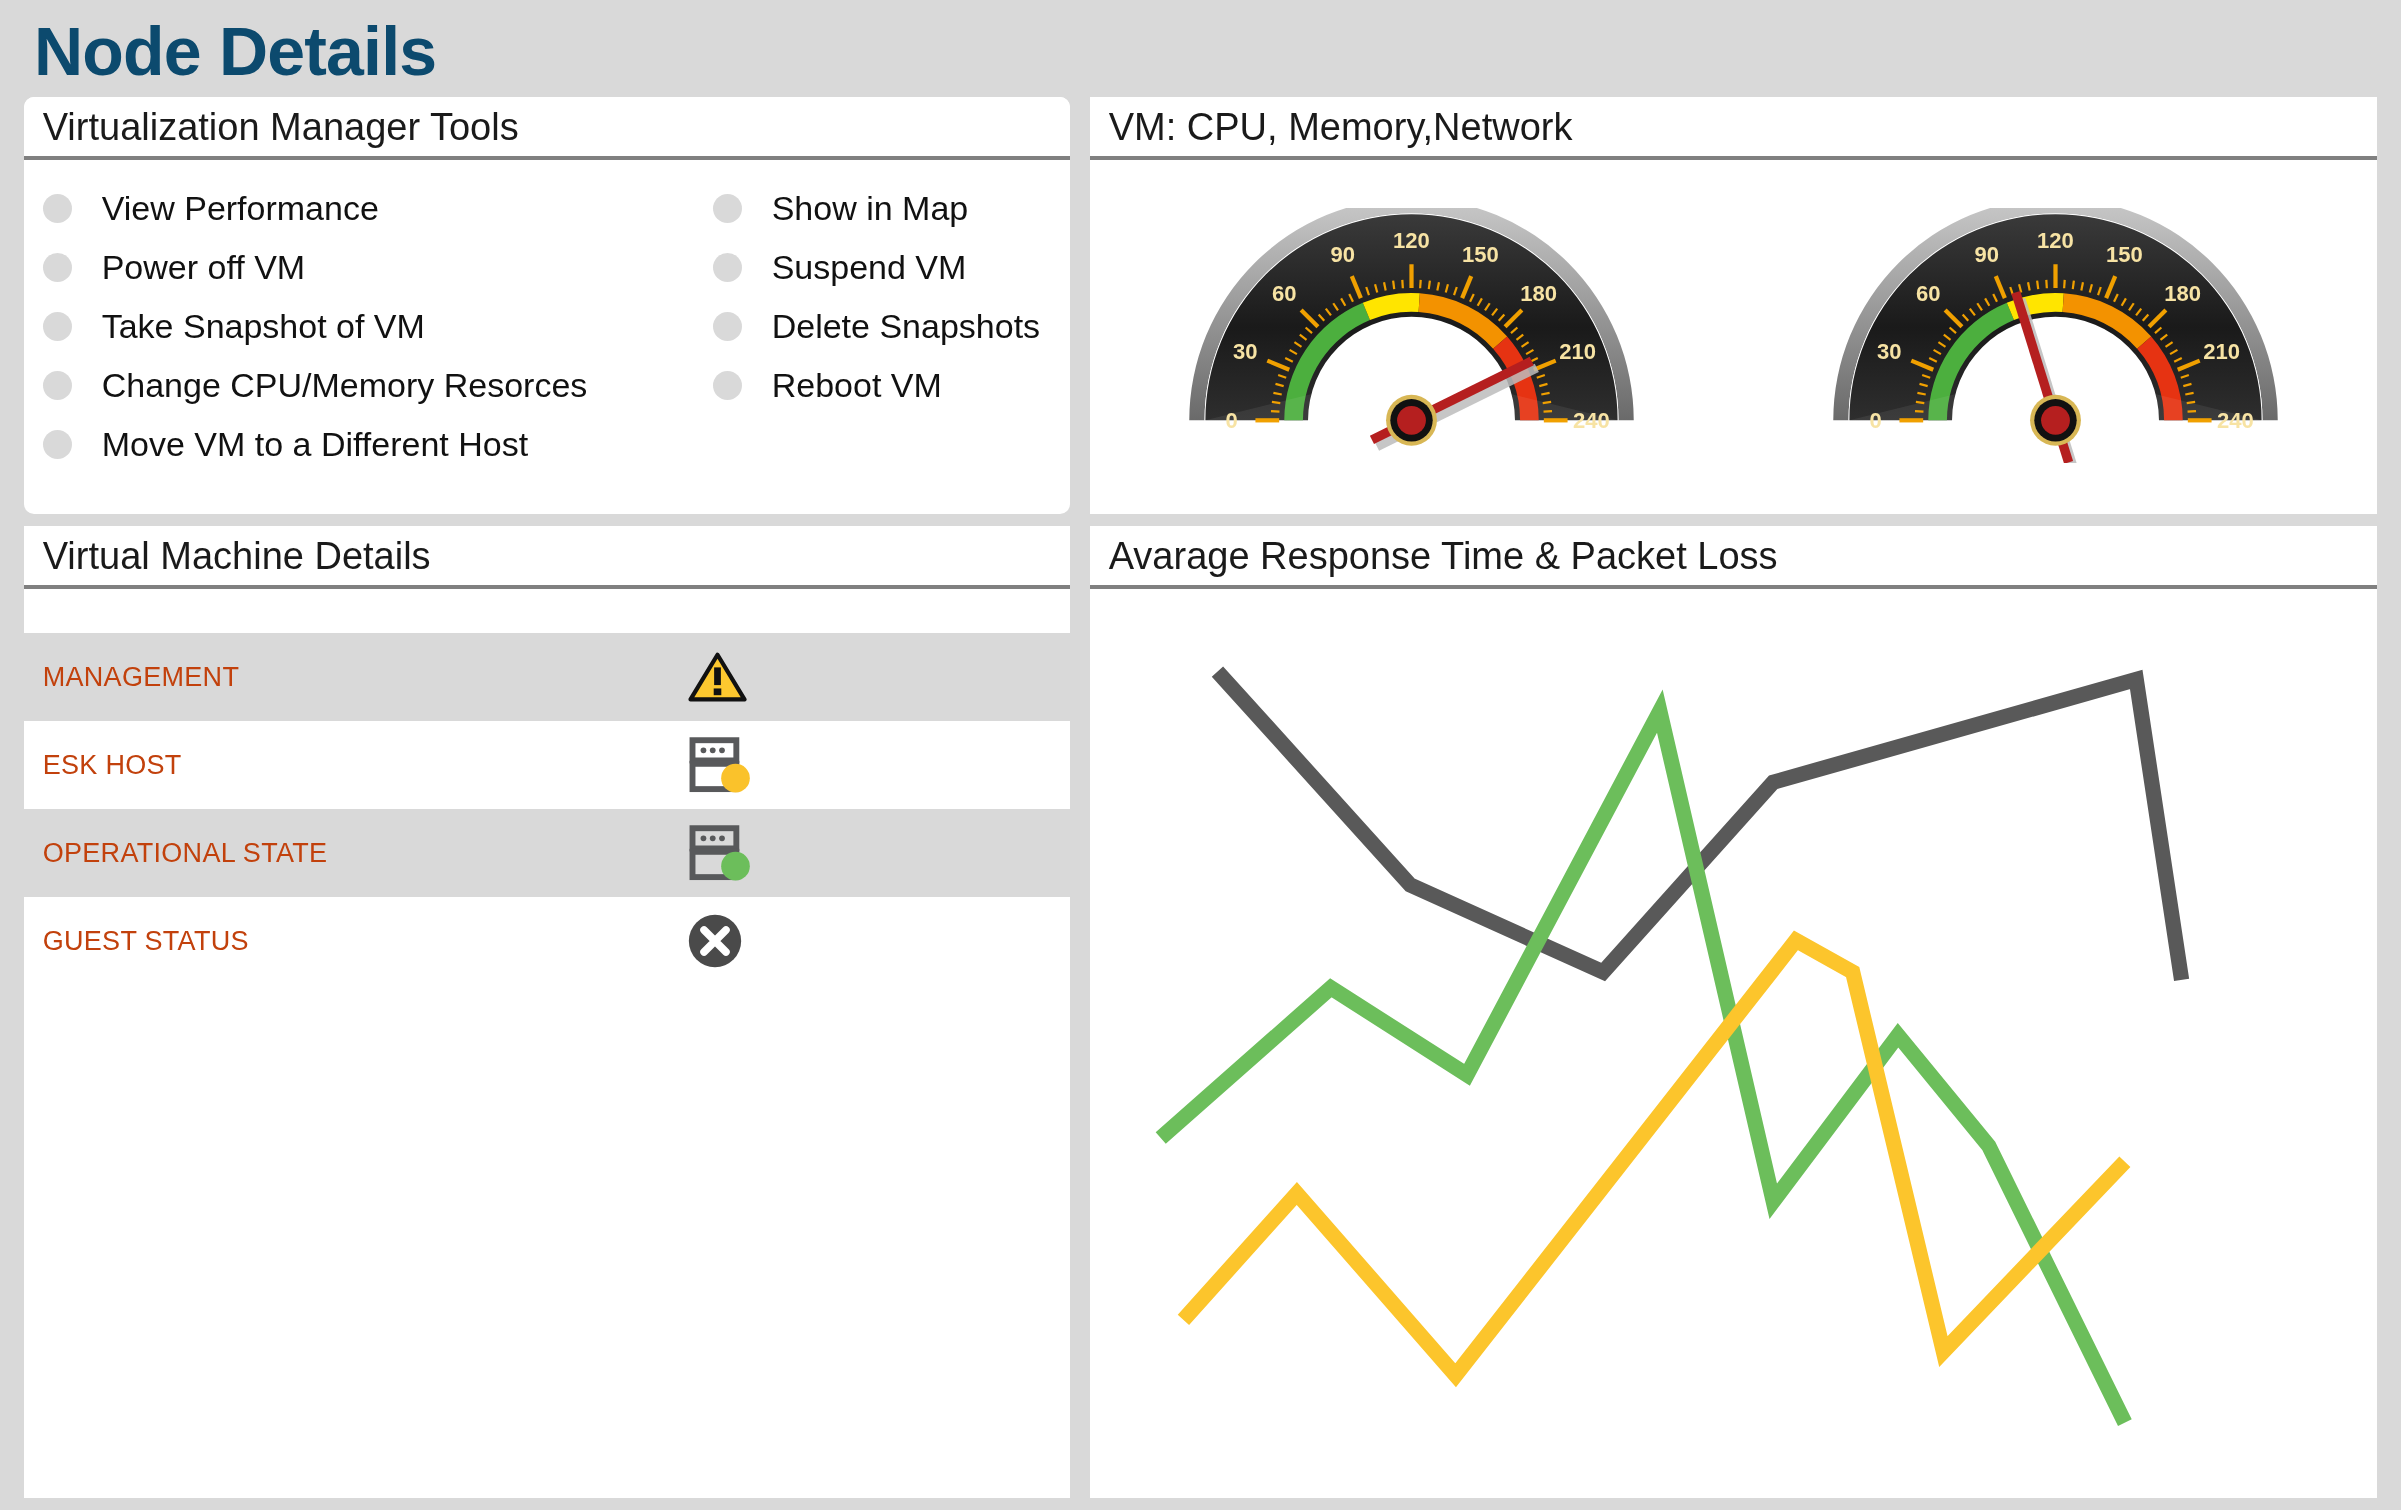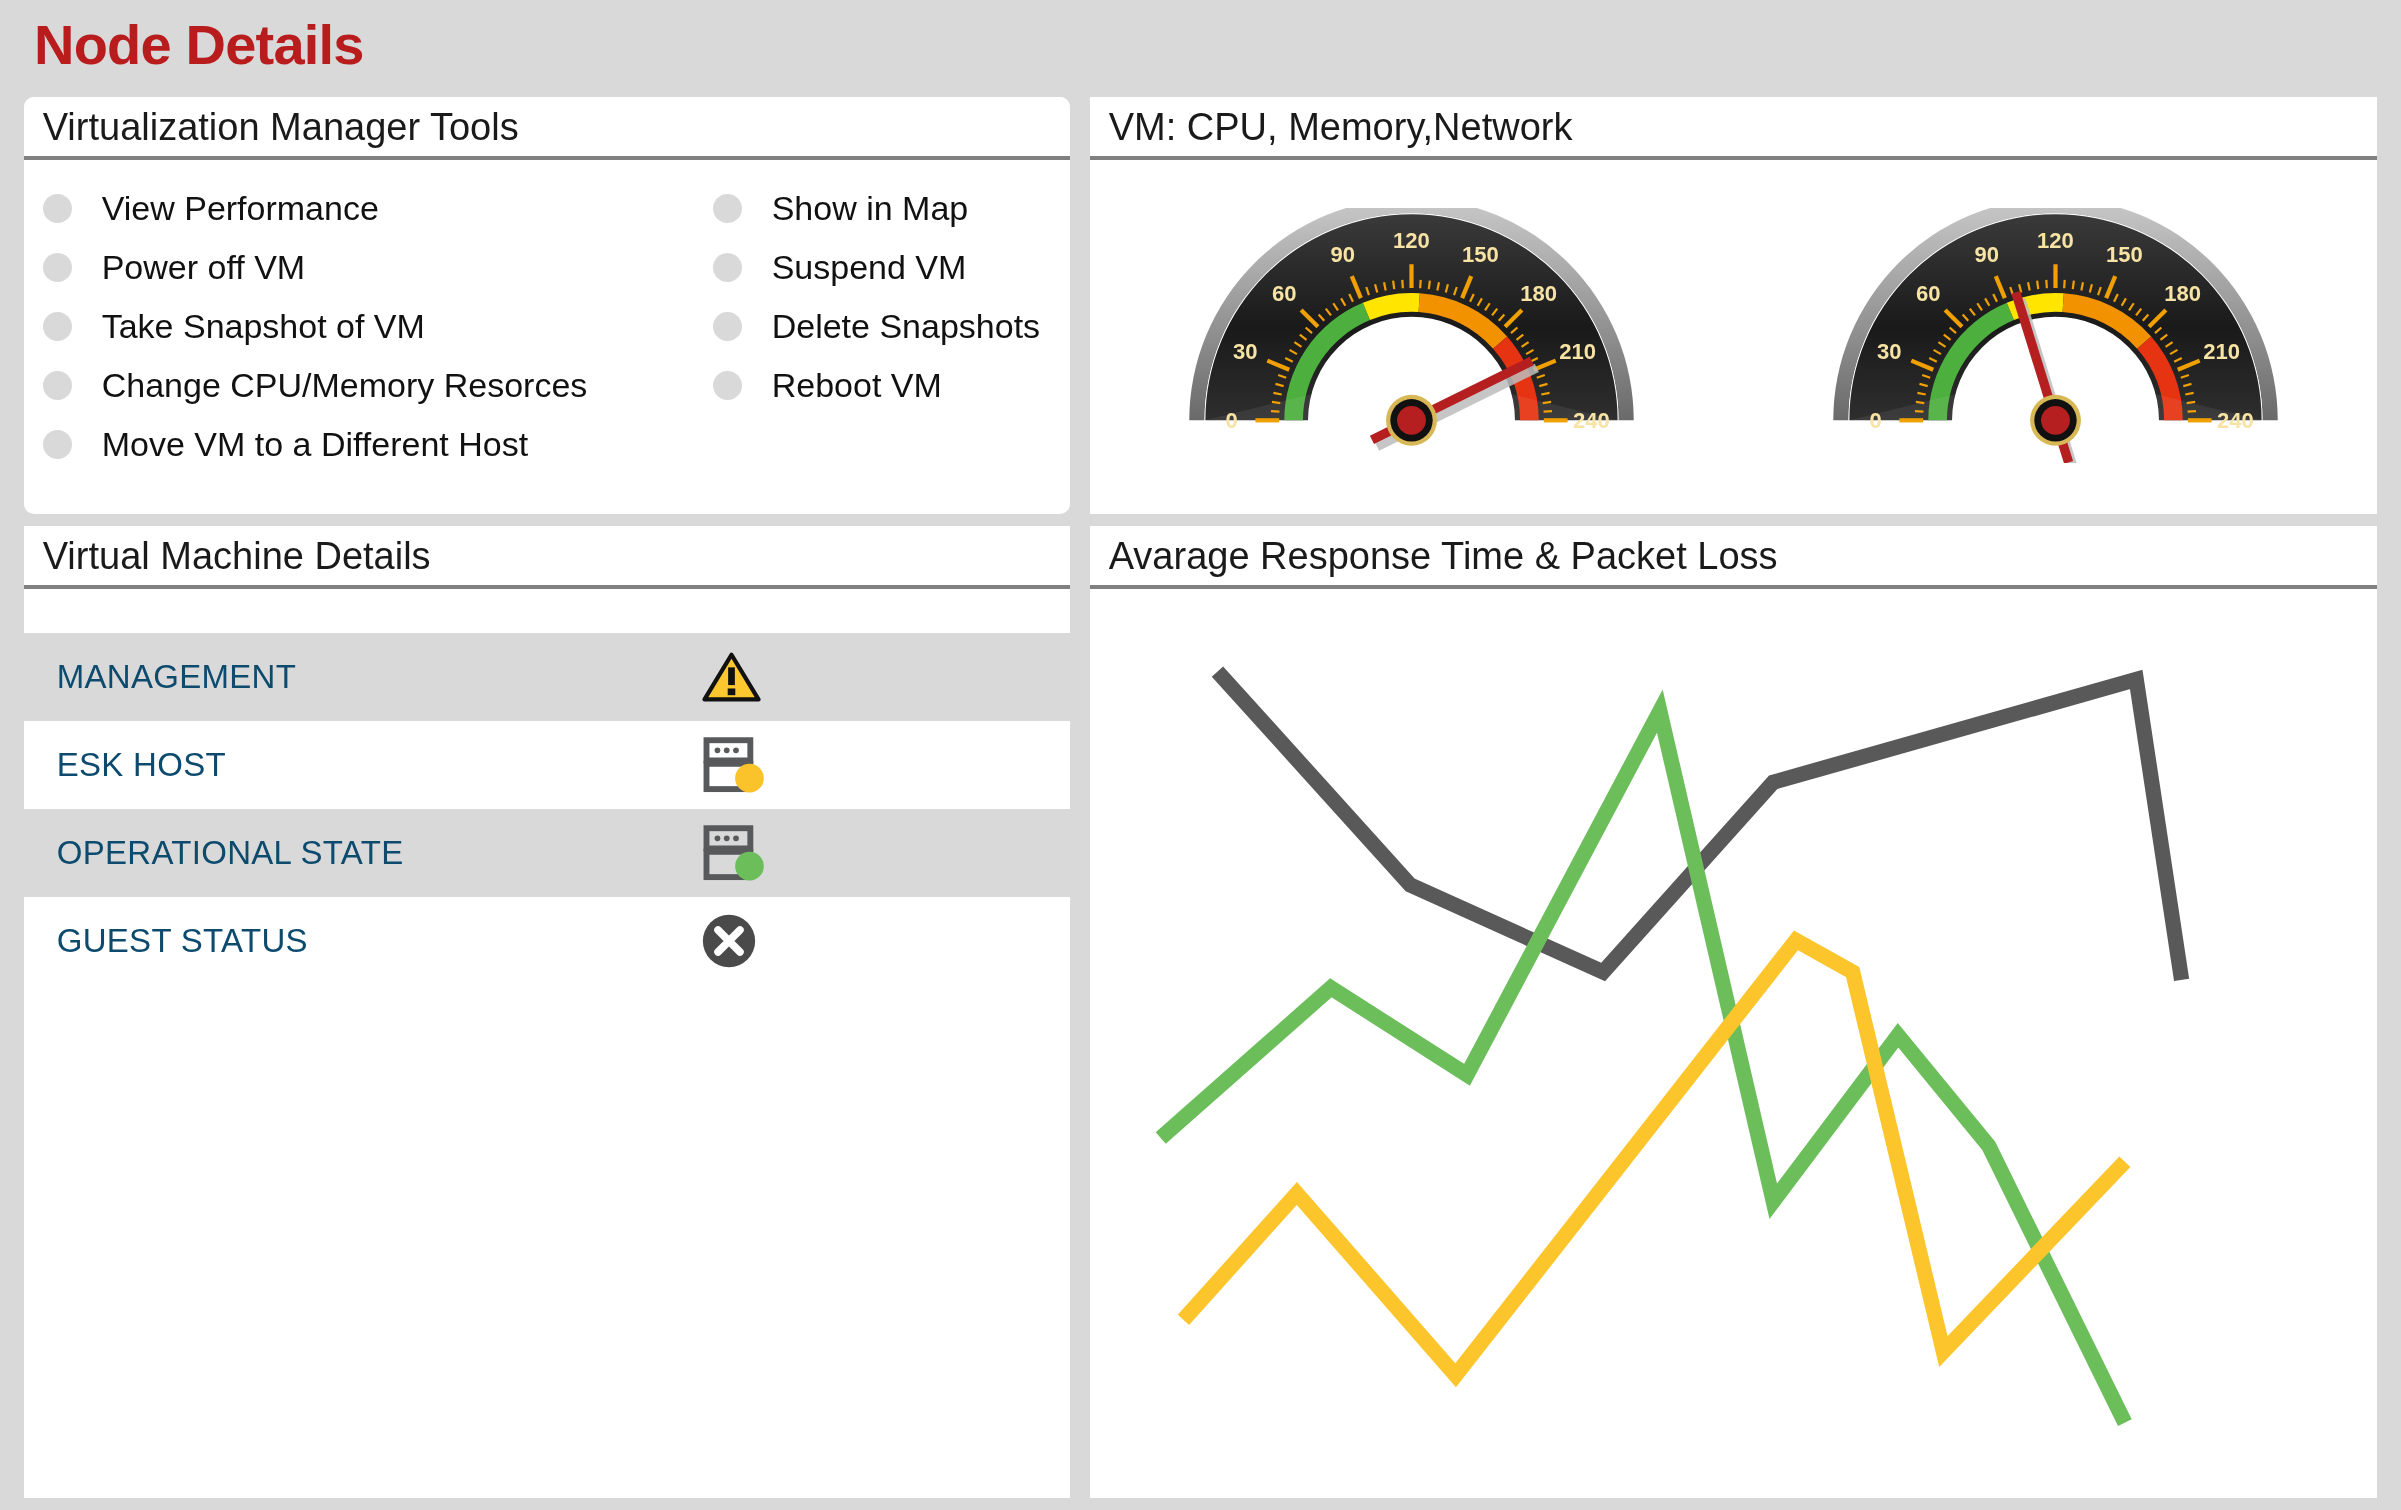--- a/index.html
+++ b/index.html
@@ -7,21 +7,21 @@
     width: 2401px; height: 1510px;
     background: #d9d9d9;
     font-family: "Liberation Sans", sans-serif;
     overflow: hidden;
   }
   #root { position: relative; width: 2401px; height: 1510px; }
 
   
   #page-title {
     position: absolute; left: 34px; top: 12px;
-    font-size: 56px; font-weight: bold; color: #b91c1c;
+    font-size: 68px; font-weight: bold; color: #0c4a6e;
     letter-spacing: -0.8px; white-space: nowrap;
   }
 
   
   .panel {
     position: absolute;
     background: #ffffff;
     overflow: hidden;
   }
   .panel-header {
@@ -63,22 +63,22 @@
   #vm-rows { }
   .vm-spacer { height: 44px; background: #ffffff; }
   .vm-row {
     height: 88px;
     display: flex; align-items: center;
     padding-left: 18.7px;
   }
   .vm-row.odd  { background: #d9d9d9; }
   .vm-row.even { background: #ffffff; }
   .vm-row-label {
-    font-size: 33px; color: #0c4a6e; letter-spacing: 0.3px;
-    white-space: nowrap; flex: 0 0 auto; width: 645px; margin-left: 14px;
+    font-size: 27px; color: #c2410c; letter-spacing: 0.3px;
+    white-space: nowrap; flex: 0 0 auto; width: 645px;
   }
   .vm-row-icon { width: 93px; display: flex; align-items: center; }
 
   
   .icn { display: block; }
 
   
   #gauge-panel { left: 1090px; top: 97px; width: 1287px; height: 417px; }
   .gauges { display: flex; justify-content: space-around; align-items: center; height: 353px; }
 

